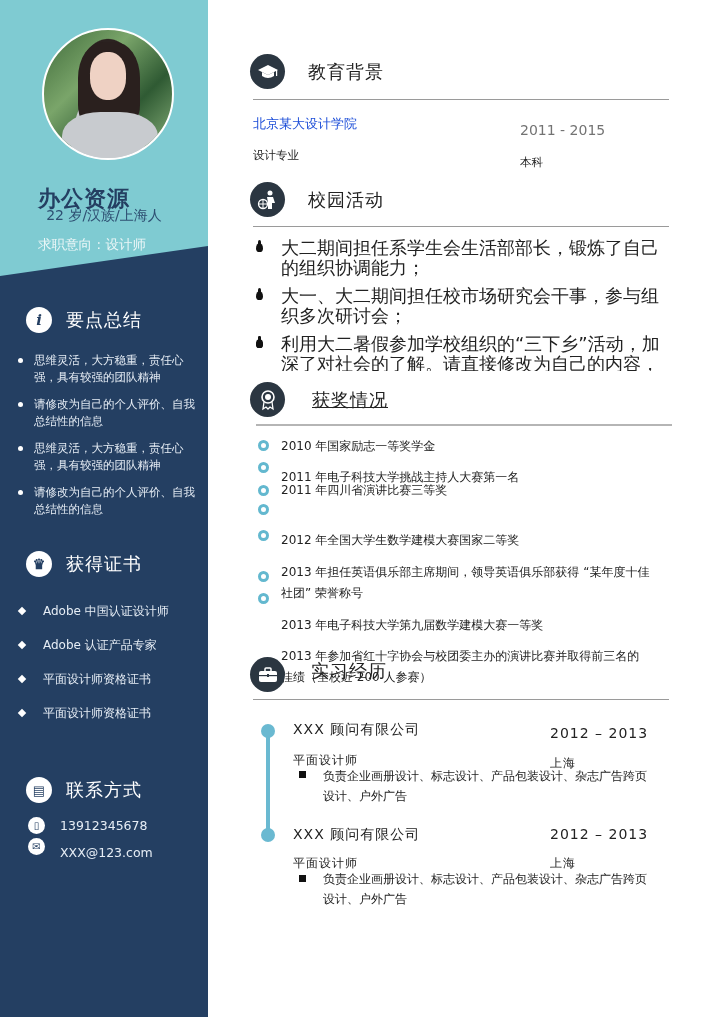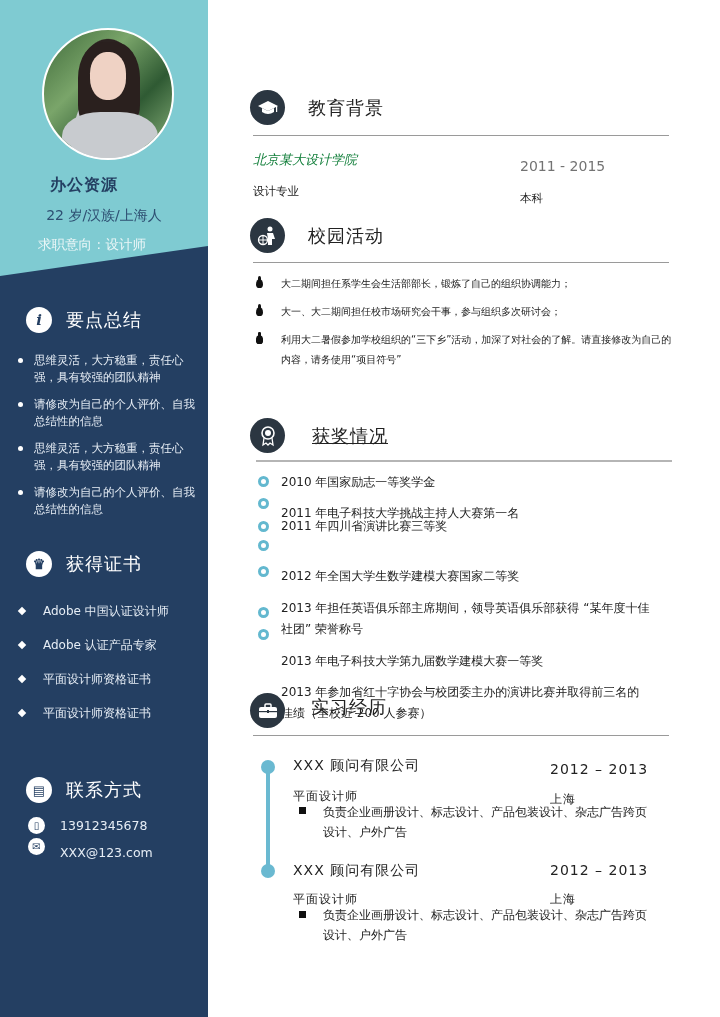--- a/index.html
+++ b/index.html
@@ -15,21 +15,21 @@
     background: radial-gradient(circle at 50% 30%, #f0d5c8 0 14%, transparent 15%),
                 radial-gradient(ellipse at 50% 95%, #c9ccd0 0 40%, transparent 41%),
                 radial-gradient(ellipse at 50% 35%, #2b2220 0 30%, transparent 31%),
                 linear-gradient(135deg, #3f6a3a 0%, #7aa56a 35%, #2f5a33 65%, #8fb880 100%); }
   .avatar .face { position: absolute; left: 46px; top: 22px; width: 36px; height: 48px; border-radius: 45%;
     background: #efd2c4; }
   .avatar .hair { position: absolute; left: 34px; top: 12px; width: 62px; height: 90px; border-radius: 40% 40% 30% 30%;
     background: #2a201e; }
   .avatar .body { position: absolute; left: 18px; top: 82px; width: 96px; height: 60px; border-radius: 40% 40% 0 0;
     background: #c8cbcf; }
-  .name { position: absolute; left: 0; width: 168px; top: 175px; text-align: center; font-size: 16px; font-weight: bold; color: #243f62; letter-spacing: 1px; }
+  .name { position: absolute; left: 0; width: 168px; top: 184px; text-align: center; font-size: 22px; font-weight: bold; color: #243f62; letter-spacing: 1px; }
   .subinfo { position: absolute; left: 0; width: 208px; top: 207px; text-align: center; font-size: 14px; color: #2e4f72; }
   .intent { position: absolute; left: 0; width: 184px; top: 236px; text-align: center; font-size: 13.5px; color: #eaf6f7; }
 
   .sb-heading { position: absolute; left: 26px; display: flex; align-items: center; }
   .sb-heading .ic { width: 26px; height: 26px; border-radius: 50%; background: #ffffff; color: #243f62;
     display: flex; align-items: center; justify-content: center; font-size: 15px; font-weight: bold; font-family: "DejaVu Serif", serif; font-style: italic; }
   .sb-heading .lbl { margin-left: 14px; font-size: 18px; color: #ffffff; letter-spacing: 1px; }
 
   .sb-list { position: absolute; left: 16px; width: 180px; list-style: none; }
   .sb-list li { position: relative; padding-left: 18px; font-size: 11.5px; line-height: 17px; color: #e6edf5; margin-bottom: 10px; }
@@ -38,33 +38,33 @@
   .cert-list { position: absolute; left: 16px; width: 190px; list-style: none; }
   .cert-list li { position: relative; padding-left: 27px; font-size: 12px; line-height: 16px; color: #e6edf5; height: 34px; }
   .cert-list li .dia { position: absolute; left: 3px; top: 5px; width: 6px; height: 6px; background: #ffffff; transform: rotate(45deg); }
 
   .contact-row { position: absolute; left: 28px; display: flex; align-items: center; }
   .contact-row .cic { width: 17px; height: 17px; border-radius: 50%; background: #ffffff; color: #243f62; font-size: 10px;
     display: flex; align-items: center; justify-content: center; }
   .contact-row .ctext { font-size: 12.5px; color: #e6edf5; position: absolute; left: 32px; white-space: nowrap; }
 
   
-  .main { position: absolute; left: 208px; top: 0; width: 512px; height: 791px; margin-top: 36px; }
+  .main { position: absolute; left: 208px; top: 0; width: 512px; height: 791px; }
   .sec-icon { position: absolute; left: 42px; width: 35px; height: 35px; border-radius: 50%; background: #2b3641;
     display: flex; align-items: center; justify-content: center; }
   .sec-title { position: absolute; left: 100px; font-size: 18px; color: #222; letter-spacing: 1px; }
   .sec-rule { position: absolute; left: 45px; width: 416px; height: 1px; background: #9a9a9a; }
 
-  .edu-school { position: absolute; left: 45px; top: 115px; font-size: 13px; color: #15803d; font-style: italic; }
+  .edu-school { position: absolute; left: 45px; top: 115px; font-size: 13px; color: #1d4ed8; }
   .edu-major { position: absolute; left: 45px; top: 148px; font-size: 11.5px; color: #222; }
   .edu-years { position: absolute; left: 312px; top: 122px; font-size: 14px; color: #737373; }
   .edu-degree { position: absolute; left: 312px; top: 155px; font-size: 11.5px; color: #222; }
 
   .act-list { position: absolute; left: 45px; width: 420px; list-style: none; }
-  .act-list li { position: relative; padding-left: 28px; font-size: 10px; line-height: 20px; color: #222; margin-bottom: 8px; }
+  .act-list li { position: relative; padding-left: 28px; font-size: 18px; line-height: 20px; color: #222; margin-bottom: 8px; }
   .act-list li .drop { position: absolute; left: 3px; top: 5px; width: 7px; height: 9px; background: #111;
     border-radius: 50% 50% 50% 50% / 60% 60% 40% 40%; }
   .act-list li .drop::before { content: ""; position: absolute; left: 2px; top: -3px; width: 3px; height: 4px; background: #111; border-radius: 50% 50% 0 0; }
   .act-clip { position: absolute; left: 45px; top: 236px; width: 430px; height: 135px; overflow: hidden; }
 
   .award-dot { position: absolute; left: 50px; width: 11px; height: 11px; border-radius: 50%; border: 3px solid #63b8cf; background: #fff; }
   .award-text { position: absolute; left: 73px; width: 380px; font-size: 12px; line-height: 21px; color: #222; }
 
   .timeline-line { position: absolute; left: 58px; top: 731px; width: 4px; height: 104px; background: #6ab9d1; }
   .timeline-dot { position: absolute; left: 53px; width: 14px; height: 14px; border-radius: 50%; background: #6ab9d1; }

